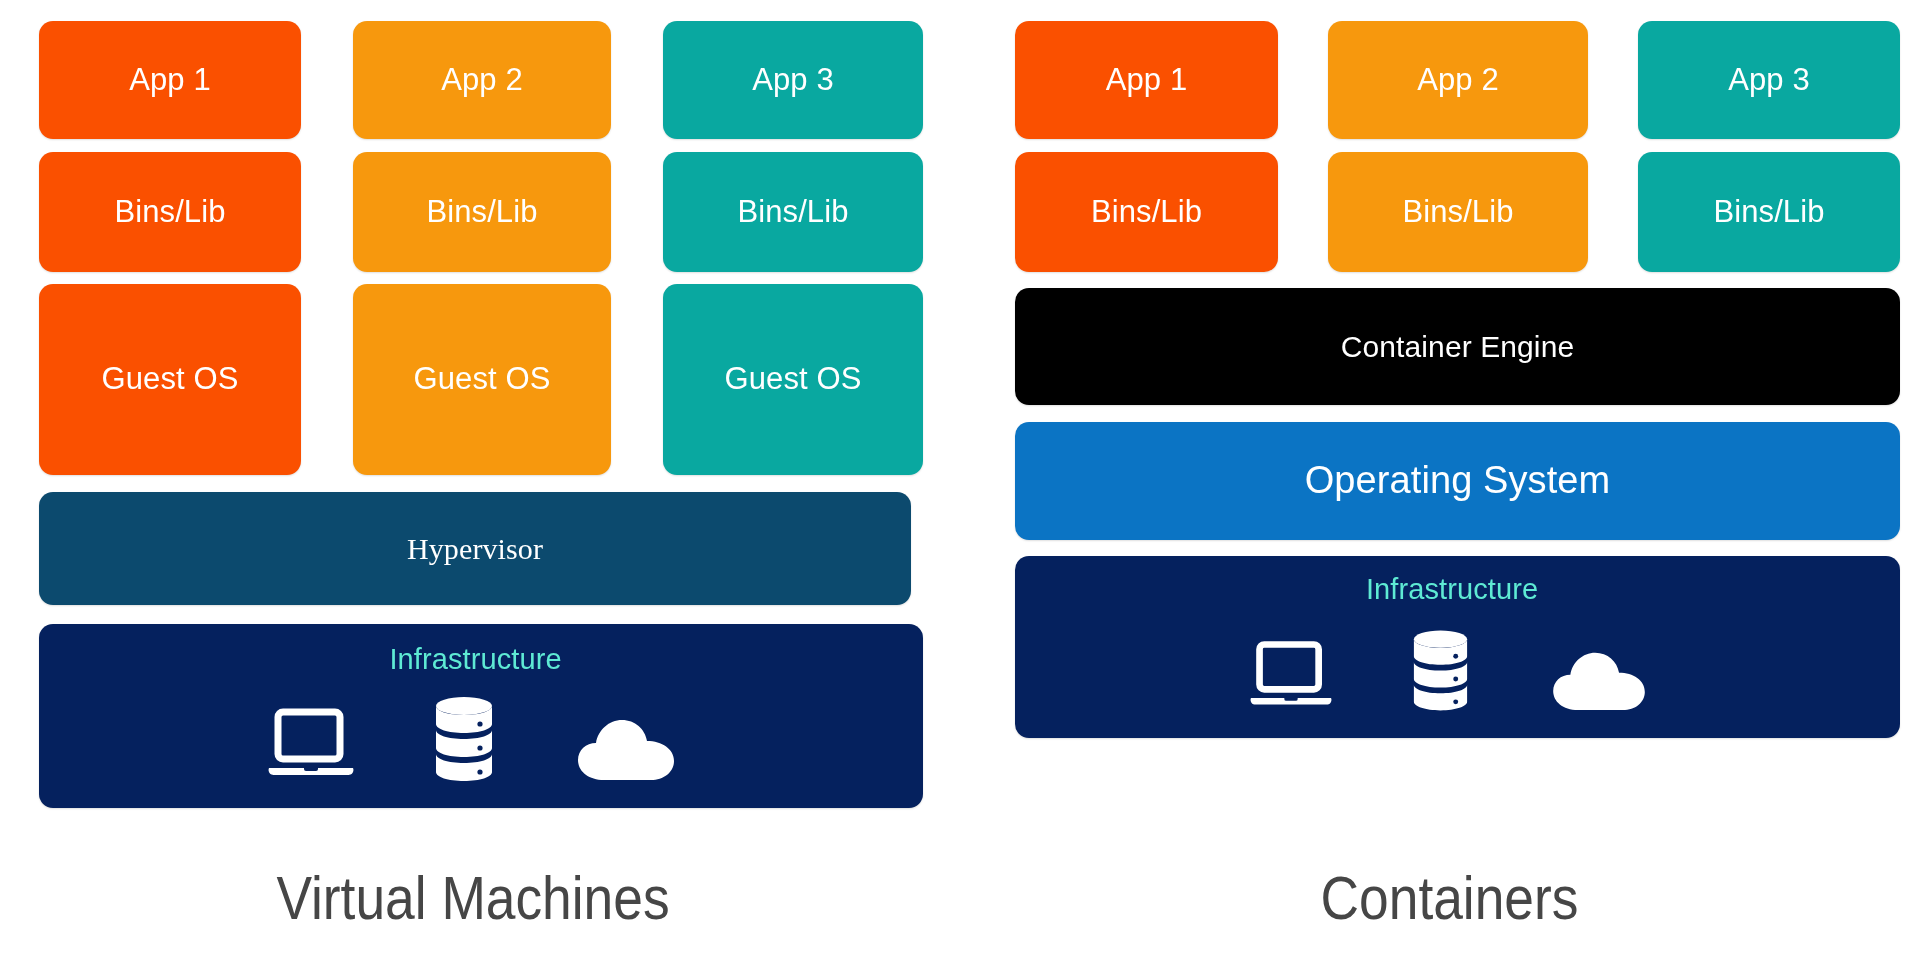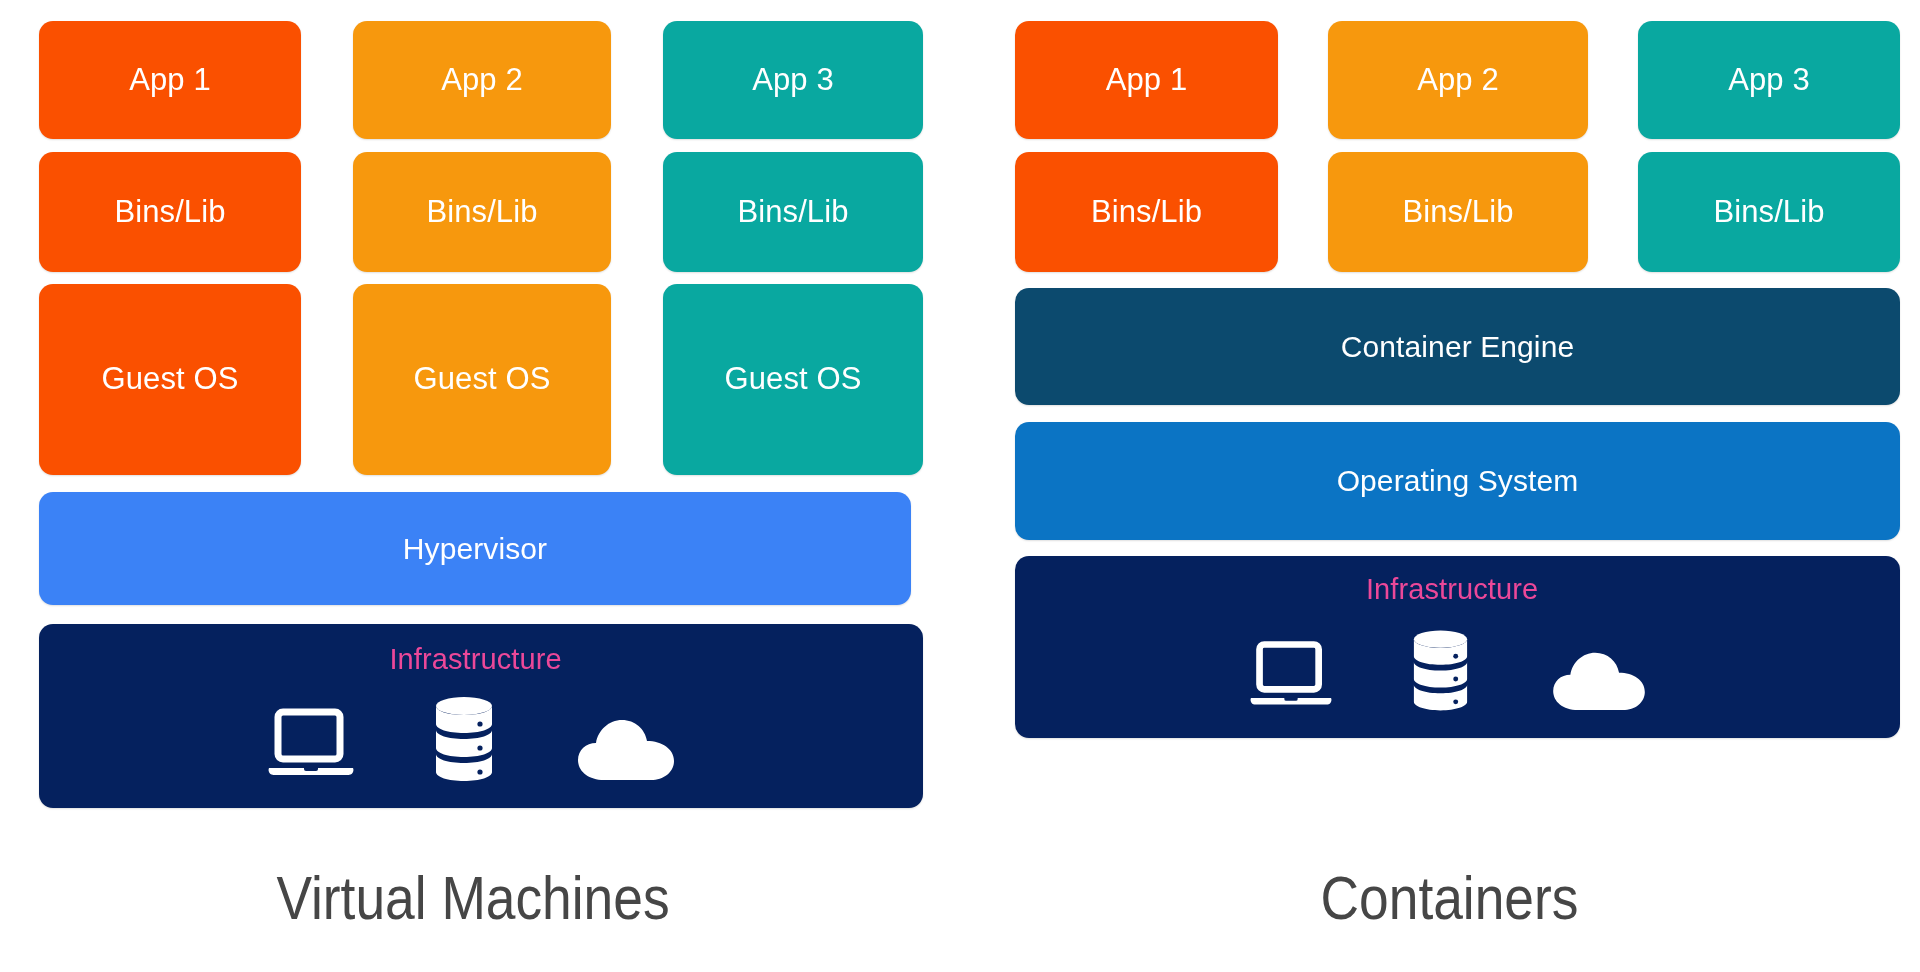--- a/index.html
+++ b/index.html
@@ -30,21 +30,21 @@
 
   .box.stacked {
     flex-direction:column;
     justify-content:flex-start;
   }
 
   .bar-label {
     position:absolute;
     left:0; right:11px;
     text-align:center;
-    color:#ec4899;
+    color:#5eead4;
     white-space:nowrap;
   }
 
   .panel-title {
     position:absolute;
     text-align:center;
     color:#464646;
     font-family:"Liberation Sans", sans-serif;
     font-weight:400;
     white-space:nowrap;
@@ -89,21 +89,21 @@
   <div class="box" style="left:31px; top:284px; width:262px; height:191px; background:#FA5000; font-size:31px;">
     <span>Guest OS</span>
   </div>
   <div class="box" style="left:345px; top:284px; width:258px; height:191px; background:#F7980D; font-size:31px;">
     <span>Guest OS</span>
   </div>
   <div class="box" style="left:655px; top:284px; width:260px; height:191px; background:#09A8A0; font-size:31px;">
     <span>Guest OS</span>
   </div>
 
-  <div class="box" style="left:31px; top:492px; width:872px; height:113px; background:#3b82f6; font-size:30px;">
+  <div class="box" style="left:31px; top:492px; width:872px; height:113px; background:#0c4a6e; font-size:30px;font-family:Liberation Serif, serif;">
     <span>Hypervisor</span>
   </div>
 
   <div class="box stacked" style="left:31px; top:624px; width:884px; height:184px; background:#05215E;">
     <span class="bar-label" style="top:20px; font-size:29px;">Infrastructure</span>
   </div>
 
   <div class="icon-row" style="left:31px; top:692px; width:884px; height:90px; gap:80px;">
 
     <span class="ico">
@@ -151,25 +151,25 @@
   <div class="box" style="left:1007px; top:152px; width:263px; height:120px; background:#FA5000; font-size:31px;">
     <span>Bins/Lib</span>
   </div>
   <div class="box" style="left:1320px; top:152px; width:260px; height:120px; background:#F7980D; font-size:31px;">
     <span>Bins/Lib</span>
   </div>
   <div class="box" style="left:1630px; top:152px; width:262px; height:120px; background:#09A8A0; font-size:31px;">
     <span>Bins/Lib</span>
   </div>
 
-  <div class="box" style="left:1007px; top:288px; width:885px; height:117px; background:#0c4a6e; font-size:30px;">
+  <div class="box" style="left:1007px; top:288px; width:885px; height:117px; background:#000000; font-size:30px;">
     <span>Container Engine</span>
   </div>
 
-  <div class="box" style="left:1007px; top:422px; width:885px; height:118px; background:#0B74C4; font-size:30px;">
+  <div class="box" style="left:1007px; top:422px; width:885px; height:118px; background:#0B74C4; font-size:38px;">
     <span>Operating System</span>
   </div>
 
   <div class="box stacked" style="left:1007px; top:556px; width:885px; height:182px; background:#05215E;">
     <span class="bar-label" style="top:18px; font-size:29px;">Infrastructure</span>
   </div>
 
   <div class="icon-row" style="left:1007px; top:624px; width:885px; height:88px; gap:80px;">
 
     <span class="ico">

